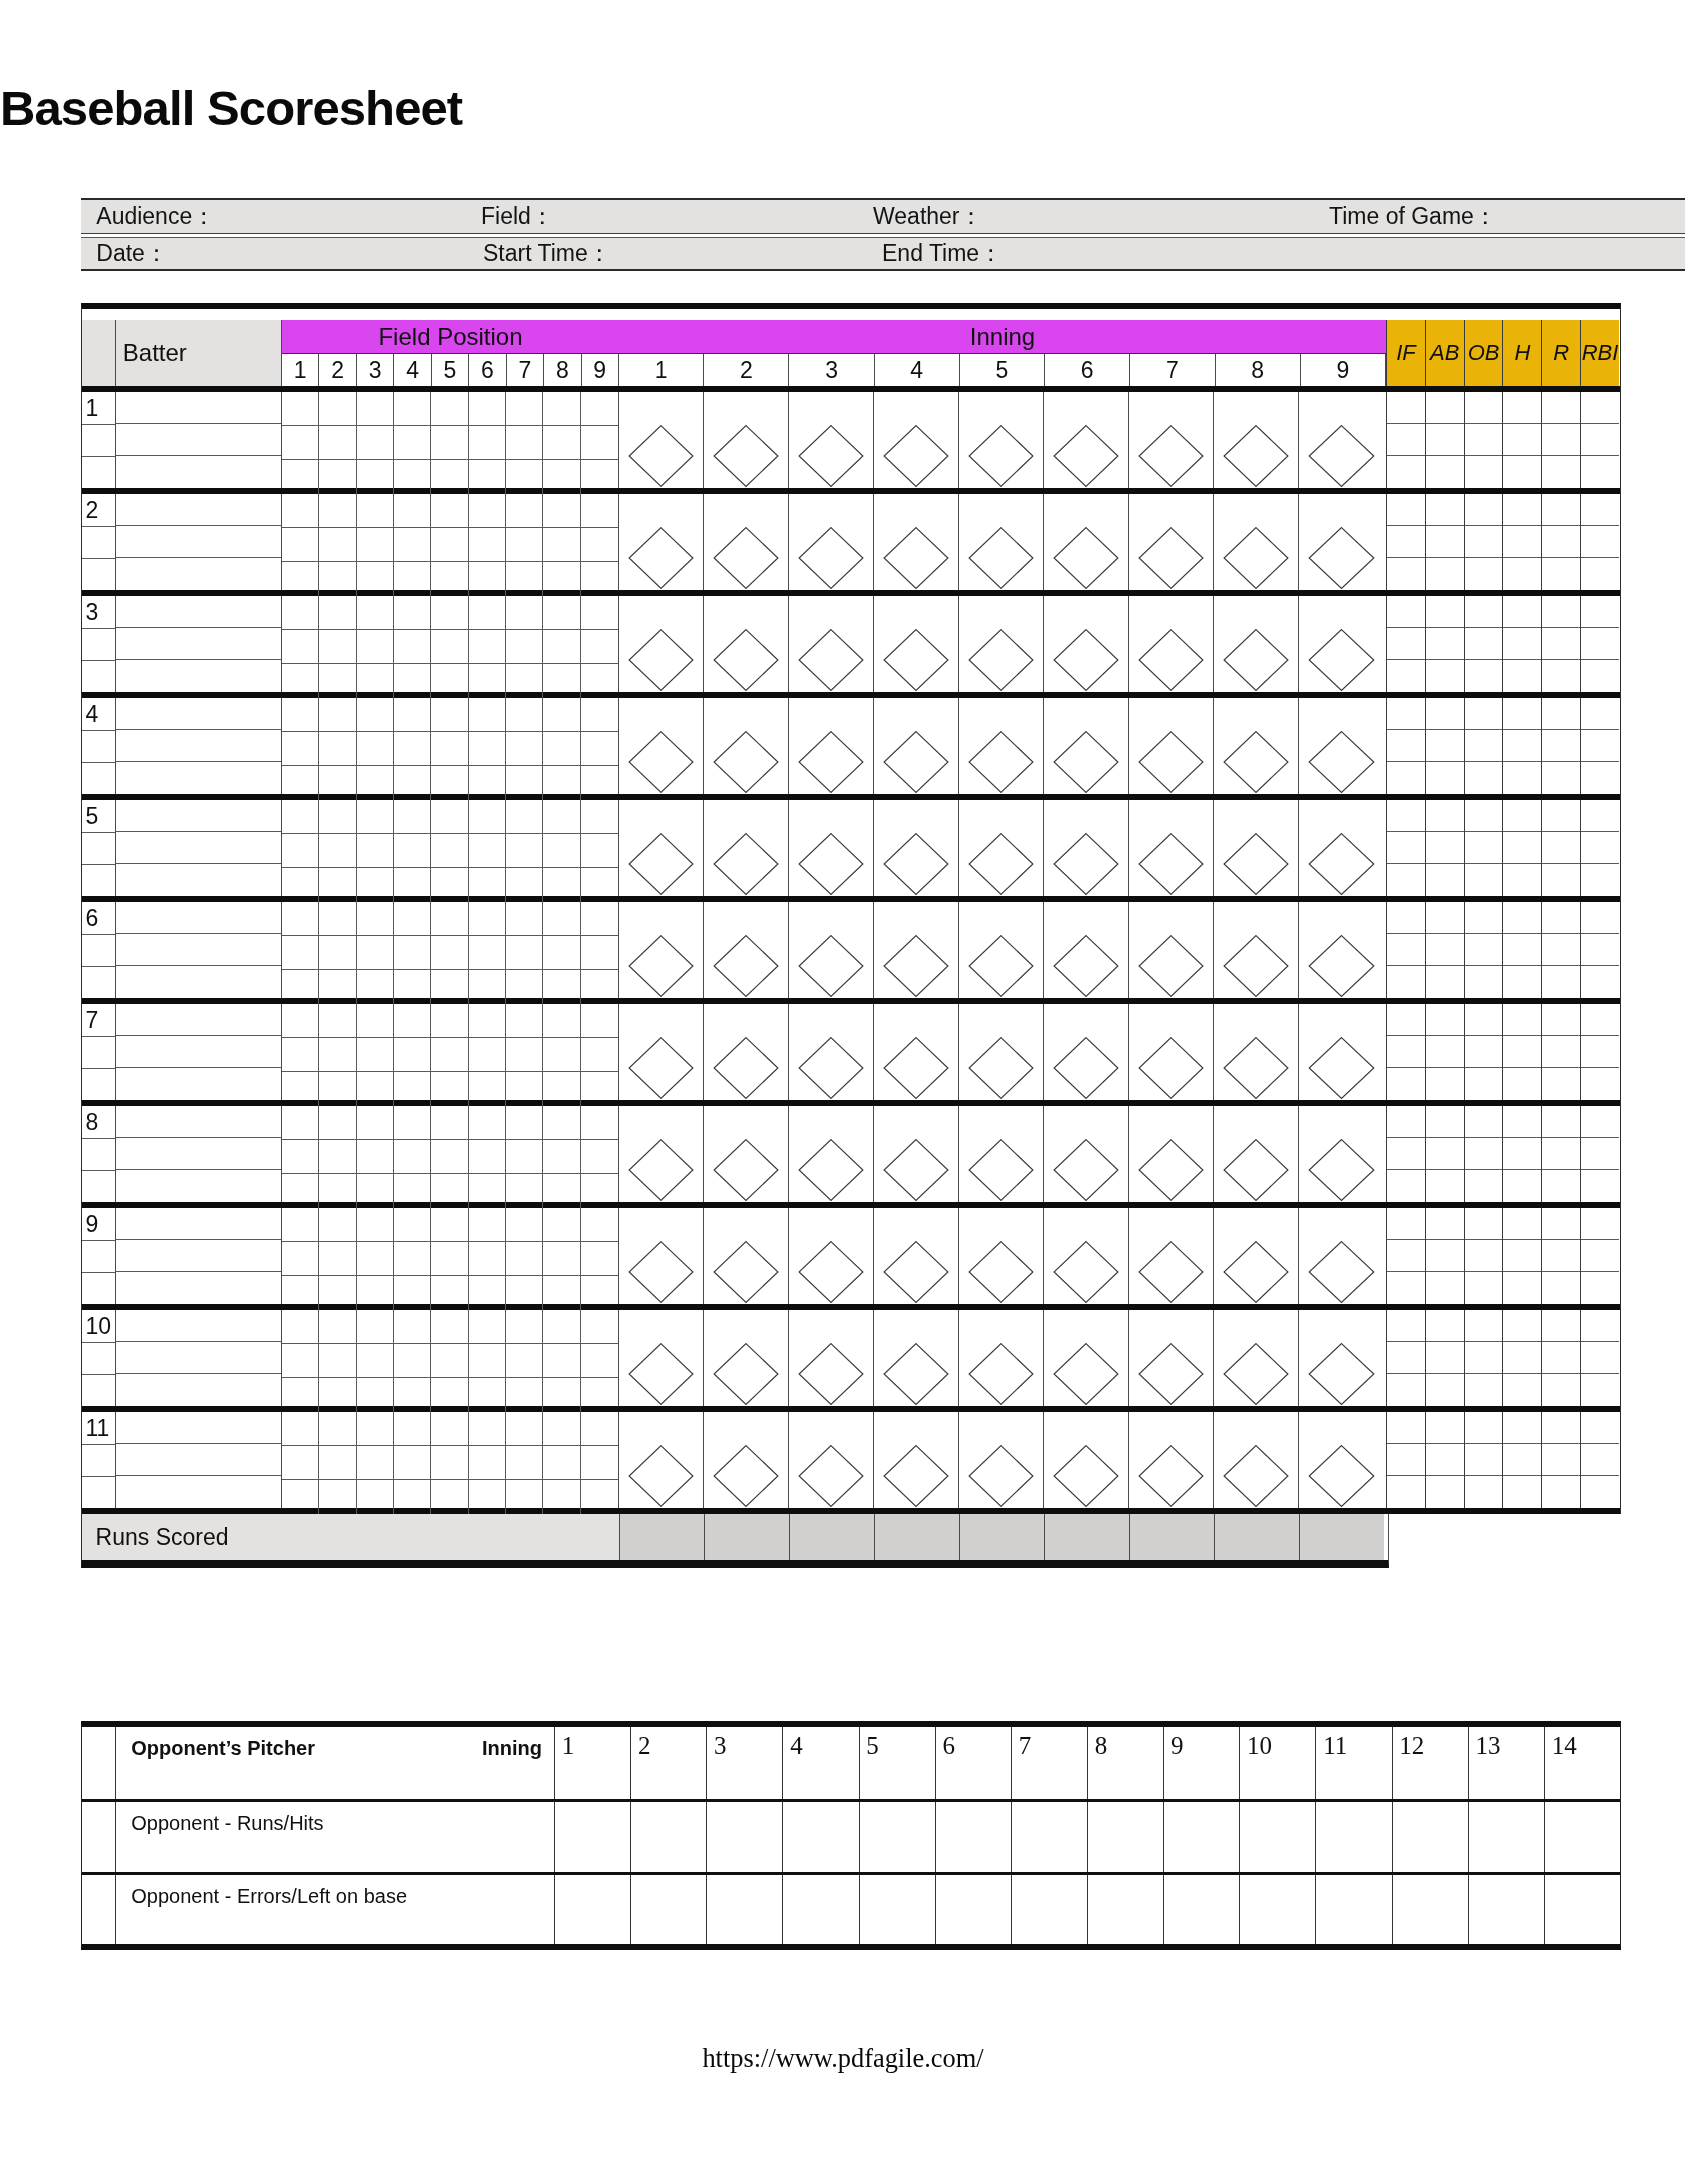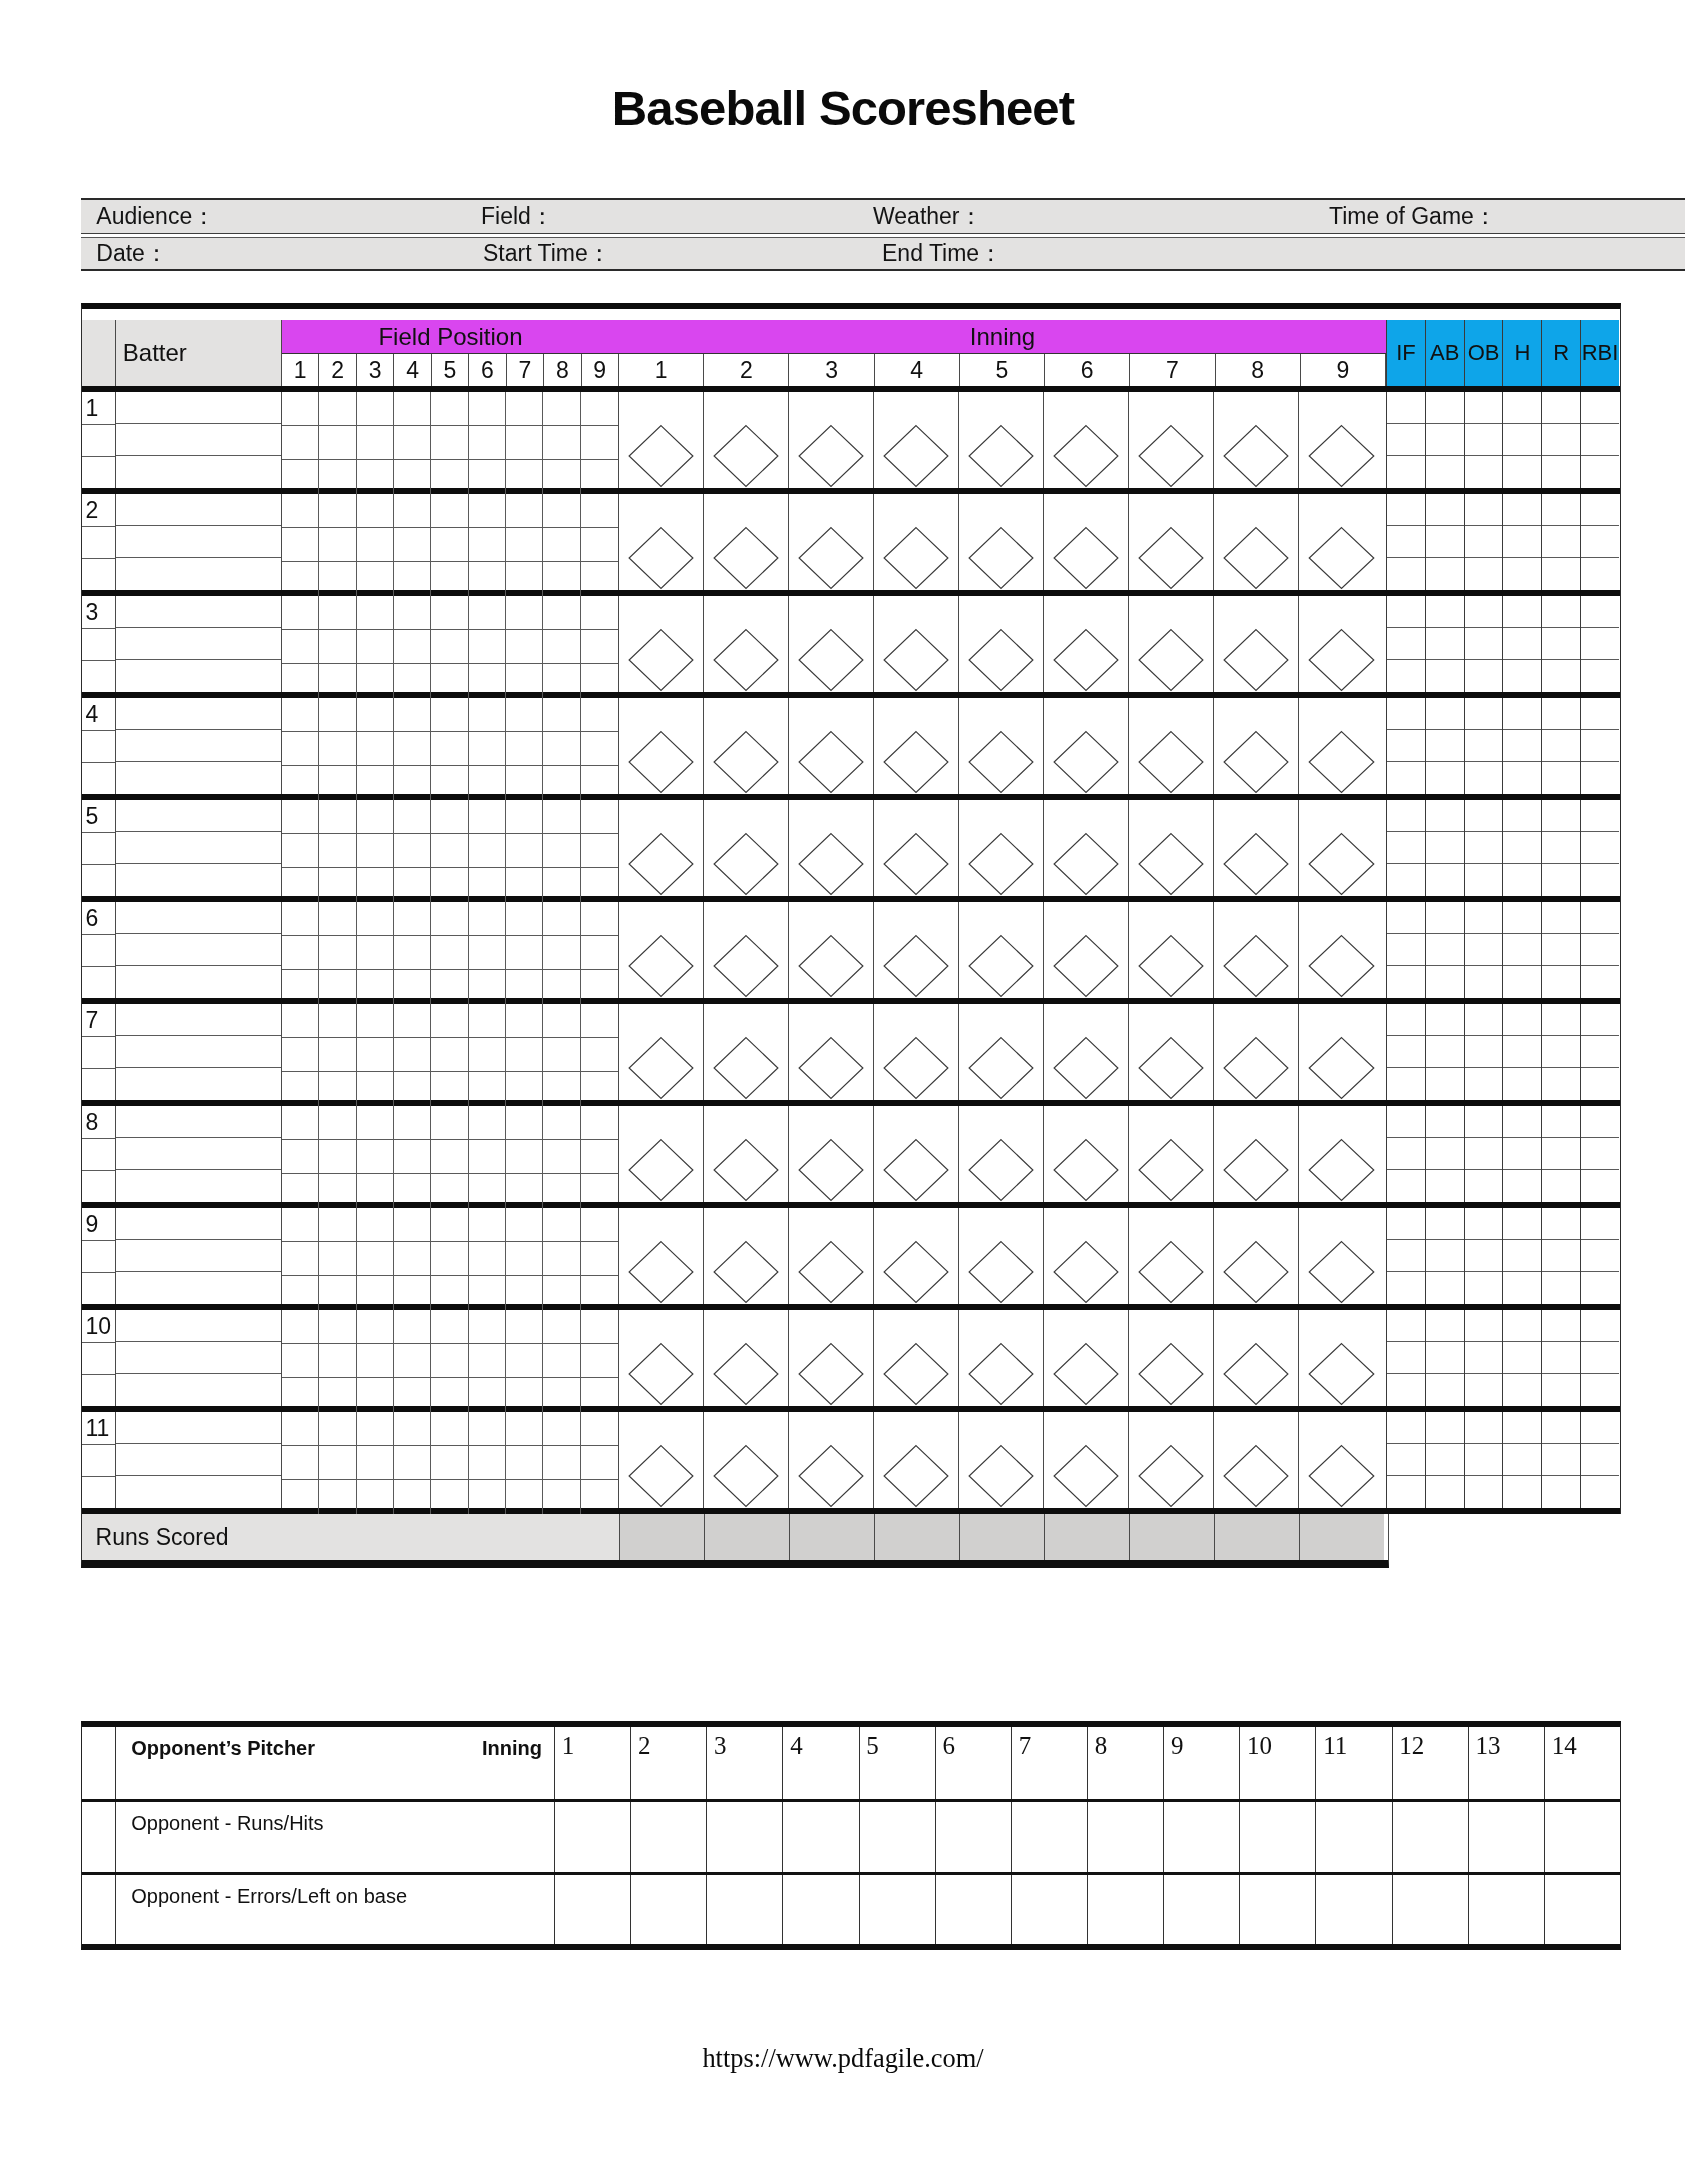--- a/index.html
+++ b/index.html
@@ -8,21 +8,21 @@
     position:relative;
     width:1686px;height:2181px;
     background:#ffffff;
     font-family:"Liberation Sans", sans-serif;
     color:#111111;
     overflow:hidden;
   }
   
   .title{
     position:absolute;top:80px;left:0;width:100%;
-    text-align:center;font-size:49px;font-weight:700;color:#0a0a0a;
+    font-size:49px;font-weight:700;color:#0a0a0a;
     letter-spacing:-0.9px;
   }
   
   .info-band{position:absolute;left:81px;top:198px;width:1636px;}
   .info-row{position:relative;background:#e3e2e1;}
   .info-row.r1{height:36px;border-top:2.6px solid #2a2a2a;border-bottom:1.7px solid #3d3d3d;}
   .info-gap{height:3.4px;background:#ffffff;}
   .info-row.r2{height:34px;border-top:1.7px solid #565656;border-bottom:2.6px solid #2a2a2a;}
   .info-label{position:absolute;top:0;height:100%;display:flex;align-items:center;font-size:23px;color:#141414;}
   
@@ -39,22 +39,22 @@
   .hdr-group{display:flex;flex-direction:column;flex:none;}
   .hdr-pos{width:337px;}
   .hdr-inn{width:767px;}
   .grp-label{height:34px;background:#d946ef;border-bottom:1.7px solid #333333;
     display:flex;align-items:center;justify-content:center;font-size:24px;}
   .grp-nums{flex:1;display:flex;background:#ffffff;}
   .num-cell{flex:1;display:flex;align-items:center;justify-content:center;
     font-size:23px;border-right:0.9px solid #4a4a4a;}
   .num-cell:last-child{border-right:0.9px solid #4a4a4a;}
   .stat-headers{width:233px;display:flex;flex:none;}
-  .stat-hdr{flex:1;background:#0ea5e9;border-left:1.7px solid #3a3a3a;
-    display:flex;align-items:center;justify-content:center;font-size:22px;}
+  .stat-hdr{flex:1;background:#eab308;border-left:1.7px solid #3a3a3a;
+    display:flex;align-items:center;justify-content:center;font-size:22px;font-style:italic;}
   
   .block{display:flex;height:102px;border-bottom:6px solid #0d0d0d;background:#fff;}
   .col{display:flex;flex-direction:column;flex:none;}
   .numcol{width:34px;border-right:0.9px solid #4a4a4a;}
   .battercol{width:166px;border-right:0.9px solid #4a4a4a;}
   .subcell{height:34px;border-bottom:0.9px solid #5a5a5a;}
   .subcell:last-child{border-bottom:none;}
   .batter-num{font-size:23px;line-height:32px;padding-left:3.4px;display:block;}
   .posgrid{width:337px;flex:none;display:grid;
     grid-template-columns:repeat(9,1fr);grid-template-rows:34px 34px 34px;

